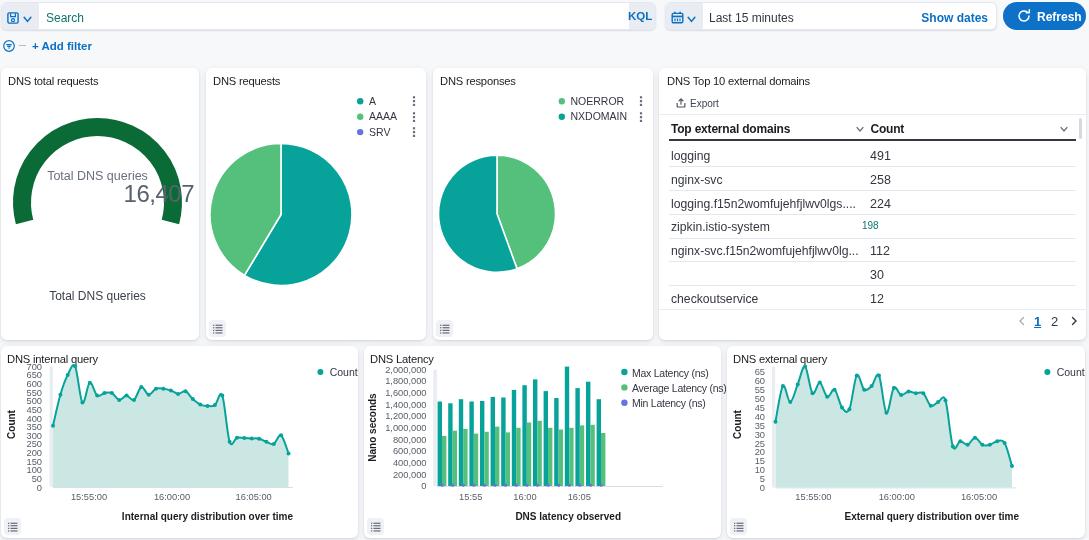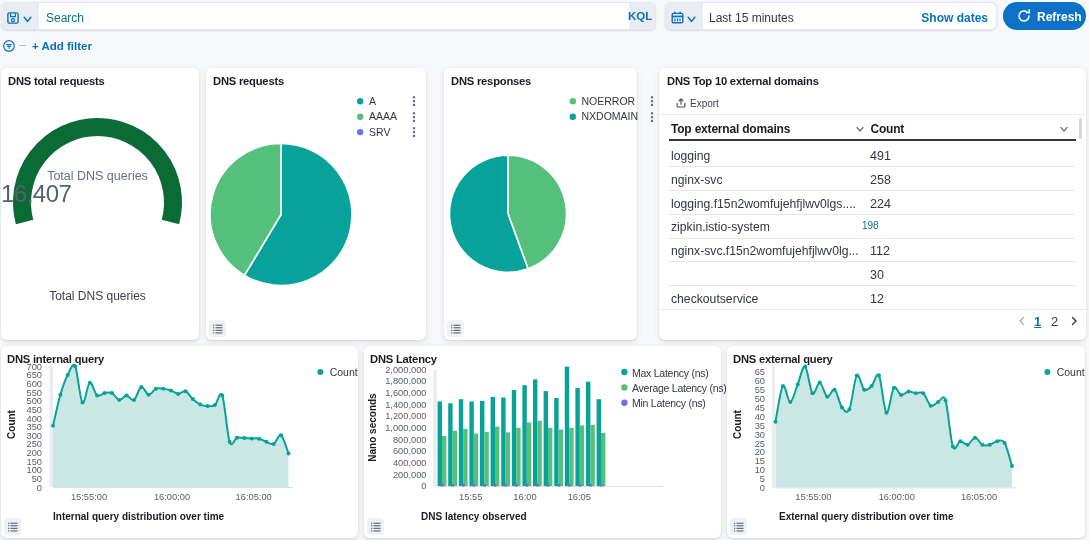--- a/index.html
+++ b/index.html
@@ -1,20 +1,20 @@
 <!DOCTYPE html>
 <html><head><meta charset="utf-8"><style>
 *{margin:0;padding:0;box-sizing:border-box}
 html,body{width:1089px;height:540px;overflow:hidden;background:#f7f8fa;font-family:"Liberation Sans",sans-serif;-webkit-font-smoothing:antialiased}
 body{will-change:transform}
 .panel{position:absolute;background:#fff;border-radius:6px;box-shadow:0 1px 2px rgba(60,70,90,.12),0 2px 6px rgba(60,70,90,.10)}
-.ptitle{position:absolute;left:7px;top:6.5px;font-size:11.2px;font-weight:bold;color:#1a1c21;letter-spacing:-0.2px}
+.ptitle{position:absolute;left:7px;top:6.5px;font-size:11.2px;font-weight:normal;color:#1a1c21;letter-spacing:-0.2px}
 .legtxt{position:absolute;font-size:10.5px;color:#343741;white-space:nowrap}
 .axtitle{position:absolute;font-size:10px;font-weight:bold;color:#1a1c21}
-.btitle{position:absolute;font-size:10px;font-weight:bold;color:#1a1c21;text-align:left}
+.btitle{position:absolute;font-size:10px;font-weight:bold;color:#1a1c21;text-align:right}
 </style></head><body>
 <div style="position:absolute;left:1px;top:2px;width:655px;height:28px;background:#fff;border-radius:6px;border:1px solid #e4e8f0;box-shadow:0 1px 1.5px rgba(128,140,160,.25)">
     <div style="position:absolute;left:0;top:0;width:37px;height:26px;background:#e9edf3;border-radius:5px 0 0 5px">
       <svg width="12" height="12" viewBox="0 0 12 12" style="position:absolute;left:5px;top:9px" fill="none" stroke="#0b70c2">
         <rect x="0.9" y="0.9" width="10.2" height="10.2" rx="1.3" stroke-width="1.4"></rect>
         <path d="M3.6 1.2 v3.4 h4.8 v-3.4" stroke-width="1.2"></path>
         <circle cx="6" cy="8.2" r="1.5" stroke-width="1.2"></circle>
       </svg>
       <svg width="9" height="7" viewBox="0 0 12 9" style="position:absolute;left:21px;top:13px" fill="none" stroke="#0b70c2" stroke-width="2" stroke-linecap="round">
         <path d="M1.5 1.5 L6 7 L10.5 1.5"></path>
@@ -54,21 +54,21 @@
     <path d="M3.3 4.6 h5.4 M4.2 6.3 h3.6 M5.1 8 h1.8"></path>
   </svg>
 <div style="position:absolute;left:19px;top:44.5px;width:7px;height:1.4px;background:#b3bcc7"></div>
 <div style="position:absolute;left:32px;top:40px;font-size:11.5px;font-weight:600;color:#0b70c2">+ Add filter</div>
 <div class="panel" style="left:1px;top:68px;width:198px;height:272px">
     <div class="ptitle">DNS total requests</div>
     <svg width="198" height="272" viewBox="0 0 198 272" style="position:absolute;left:0;top:0">
       <path d="M23.57,154.04 A75.5,75.5 0 1 1 169.43,154.04" fill="none" stroke="#0b6b37" stroke-width="18"></path>
     </svg>
     <div style="position:absolute;left:0;top:100.5px;width:193px;text-align:center;font-size:12.5px;color:#69707d">Total DNS queries</div>
-    <div style="position:absolute;left:0;top:112px;width:193px;text-align:left;font-size:24px;color:#59616e;letter-spacing:-0.5px">16,407</div>
+    <div style="position:absolute;left:0;top:112px;width:193px;text-align:right;font-size:24px;color:#59616e;letter-spacing:-0.5px">16,407</div>
     <div style="position:absolute;left:0;top:221px;width:193px;text-align:center;font-size:12px;color:#3a3f4a">Total DNS queries</div>
   </div>
 <div class="panel" style="left:206px;top:68px;width:220px;height:272px">
     <div class="ptitle">DNS requests</div>
     <svg width="220" height="272" viewBox="0 0 220 272" style="position:absolute;left:0;top:0">
       <path d="M75.00,146.50 L75.00,75.50 A71.00,71.00 0 1 1 38.43,207.36 Z" fill="#07a39a" stroke="#fff" stroke-width="1.6" stroke-linejoin="round"></path>
       <path d="M75.00,146.50 L38.43,207.36 A71.00,71.00 0 0 1 75.00,75.50 Z" fill="#55c07b" stroke="#fff" stroke-width="1.6" stroke-linejoin="round"></path>
       <circle cx="154.2" cy="33.3" r="3.2" fill="#07a39a"></circle>
       <circle cx="154.2" cy="48.7" r="3.2" fill="#55c07b"></circle>
       <circle cx="154.2" cy="64.1" r="3.2" fill="#6773e0"></circle>
@@ -97,21 +97,21 @@
         <rect x="5.5" y="3.7" width="7" height="1.1" fill="#5a606c"></rect>
         <rect x="3" y="6.2" width="1.3" height="1.1" fill="#5a606c"></rect>
         <rect x="5.5" y="6.2" width="7" height="1.1" fill="#5a606c"></rect>
         <rect x="3" y="8.8" width="1.3" height="1.1" fill="#5a606c"></rect>
         <rect x="5.5" y="8.8" width="7" height="1.1" fill="#5a606c"></rect>
         <rect x="3" y="11.4" width="1.3" height="1.1" fill="#5a606c"></rect>
         <rect x="5.5" y="11.4" width="7" height="1.1" fill="#5a606c"></rect>
       </svg>
     </div>
   </div>
-<div class="panel" style="left:444px;top:68px;width:193px;height:272px">
+<div class="panel" style="left:433px;top:68px;width:220px;height:272px">
     <div class="ptitle">DNS responses</div>
     <svg width="220" height="272" viewBox="0 0 220 272" style="position:absolute;left:0;top:0">
       <path d="M64.00,145.80 L64.00,87.30 A58.50,58.50 0 0 1 84.01,200.77 Z" fill="#55c07b" stroke="#fff" stroke-width="1.6" stroke-linejoin="round"></path>
       <path d="M64.00,145.80 L84.01,200.77 A58.50,58.50 0 1 1 64.00,87.30 Z" fill="#07a39a" stroke="#fff" stroke-width="1.6" stroke-linejoin="round"></path>
       <circle cx="128.8" cy="33.3" r="3.2" fill="#55c07b"></circle>
       <circle cx="128.8" cy="48.7" r="3.2" fill="#07a39a"></circle>
     </svg>
     <div class="legtxt" style="left:137.5px;top:27.0px">NOERROR</div>
     <svg style="position:absolute;left:206.0px;top:27.3px" width="4" height="12" viewBox="0 0 4 12">
       <rect x="0.9" y="1.2" width="2.2" height="2.2" fill="#69707d"></rect>

